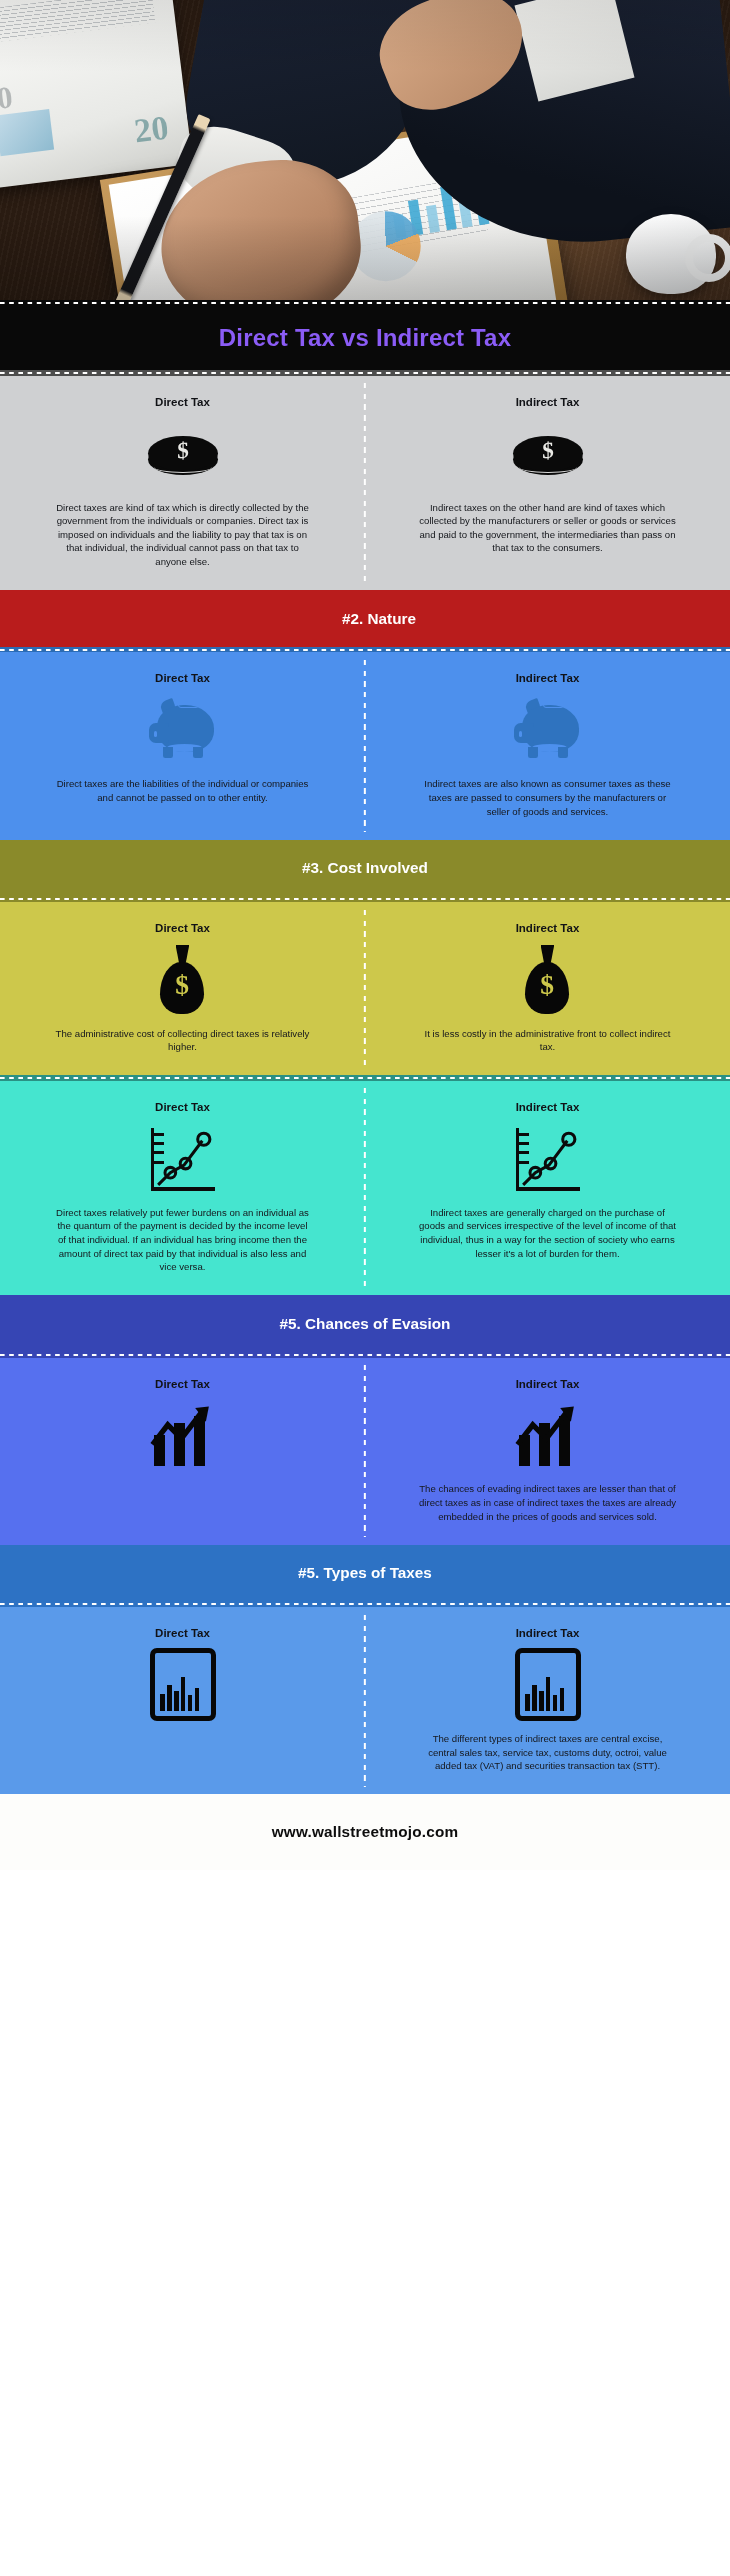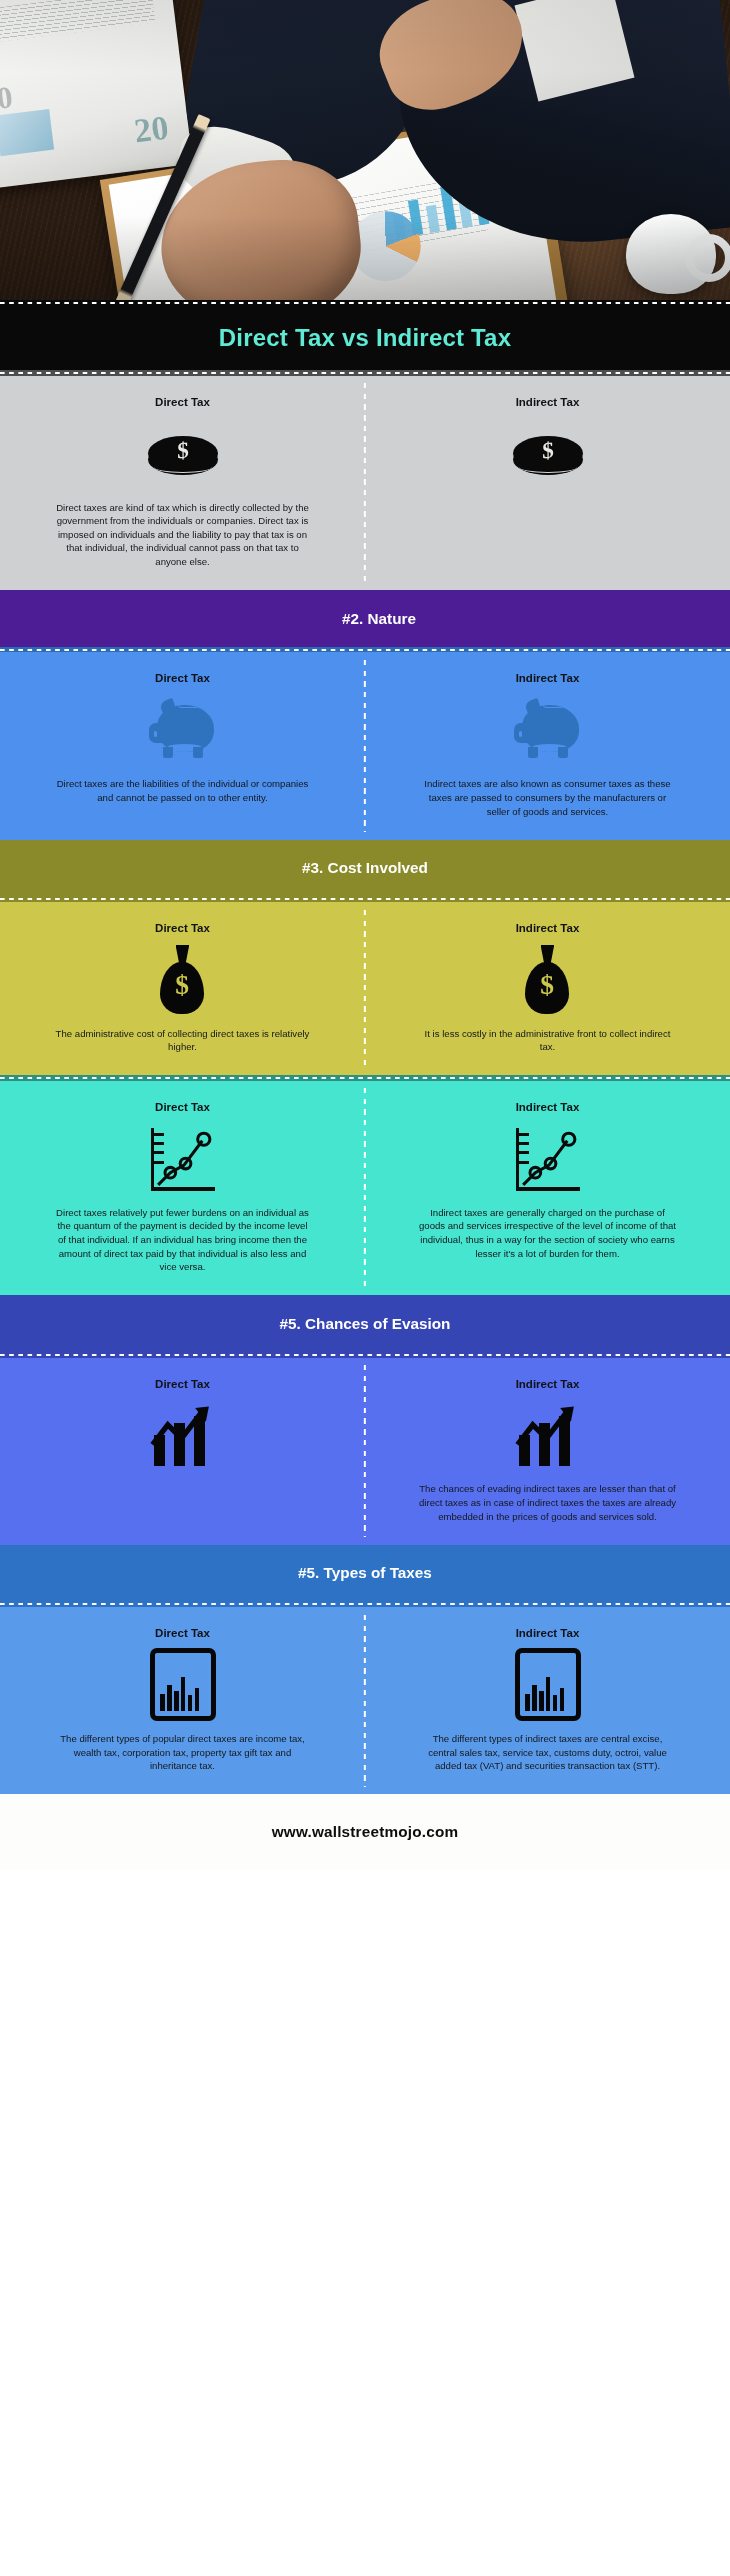--- a/index.html
+++ b/index.html
@@ -153,21 +153,21 @@
     background-position: 0 50%;
   }
 
   
   .title-bar {
     background: #090909;
     height: 65px;
     display: flex; align-items: center; justify-content: center;
   }
   .title-bar h1 {
-    color: #5eead4;
+    color: #8b5cf6;
     font-size: 24px;
     font-weight: 700;
     letter-spacing: 0.2px;
   }
 
   
   .section-header {
     height: 57px;
     display: flex; align-items: center; justify-content: center;
   }
@@ -202,21 +202,21 @@
   .col-body {
     font-size: 9.6px;
     line-height: 1.42;
     color: #15171c;
     max-width: 260px;
   }
 
   
   .s1 .section-header { background: #4d4d4d; }
   .s1 .panel { background: #cfd0d2; }
-  .s2 .section-header { background: #4c1d95; padding-left: 28px; }
+  .s2 .section-header { background: #b91c1c; padding-left: 28px; }
   .s2 .panel { background: #4d90ed; }
   .s3 .section-header { background: #8a8a2a; align-items: center; }
   .s3 .panel { background: #cdc84b; }
   .s4 .section-header { background: #2a9184; }
   .s4 .panel { background: #45e5cf; }
   .s5 .section-header { background: #3645b4; }
   .s5 .panel { background: #5670ef; }
   .s6 .section-header { background: #2d72c4; }
   .s6 .panel { background: #5a9aea; }
 
@@ -387,20 +387,21 @@
       <div class="col">
         <div class="col-title">Indirect Tax</div>
         <div class="icon-wrap">
           <div class="coin">
             <div class="edge"></div>
               <div class="body"></div>
             <div class="sym">$</div>
               <div class="rim"></div>
           </div>
         </div>
+        <div class="col-body">Indirect taxes on the other hand are kind of taxes which collected by the manufacturers or seller or goods or services and paid to the government, the intermediaries than pass on that tax to the consumers.</div>
       </div>
     </div>
   </div>
 
   <div class="s2">
     <div class="section-header">
       <h2>#2. Nature</h2>
     </div>
     <div class="dots-sep" style="background-color:#2b6cb5;"></div>
     <div class="panel">
@@ -568,21 +569,20 @@
             <div class="inner">
               <i style="height:17px"></i>
                 <i style="height:26px"></i>
                 <i style="height:20px"></i>
               <i style="height:34px"></i>
                 <i style="height:15.3px"></i>
                 <i style="height:23px"></i>
             </div>
           </div>
         </div>
-        <div class="col-body">The different types of popular direct taxes are income tax, wealth tax, corporation tax, property tax gift tax and inheritance tax.</div>
       </div>
       <div class="col">
         <div class="col-title">Indirect Tax</div>
         <div class="icon-wrap">
           <div class="framedbars">
             <div class="frame"></div>
             <div class="inner">
               <i style="height:17px"></i>
                 <i style="height:26px"></i>
                 <i style="height:20px"></i>

